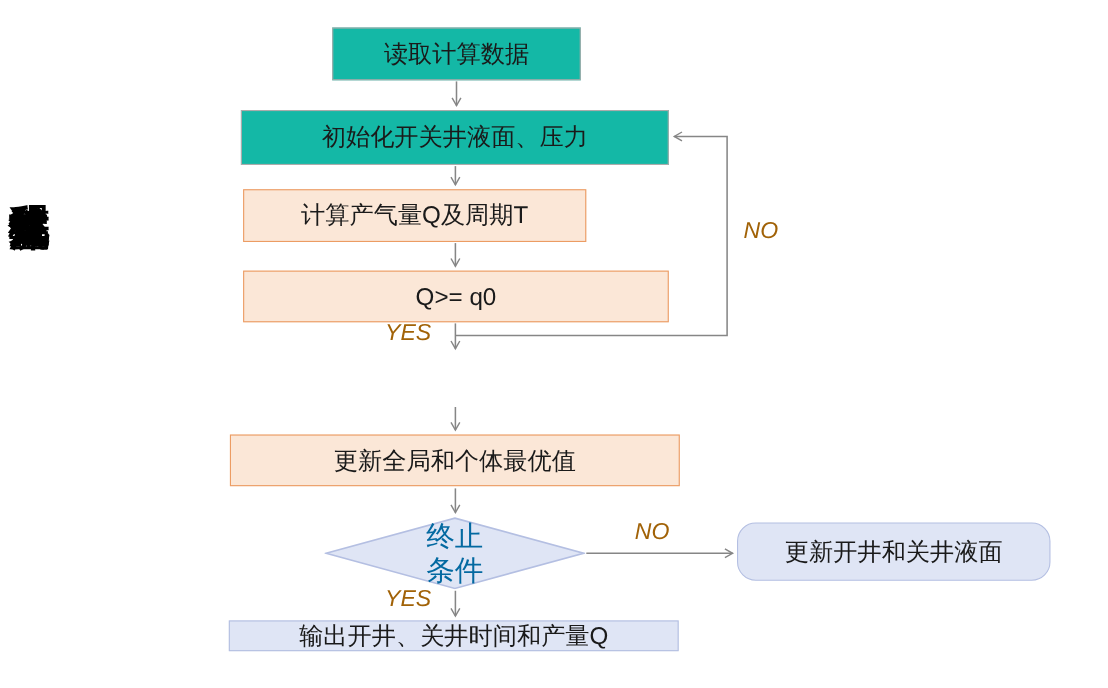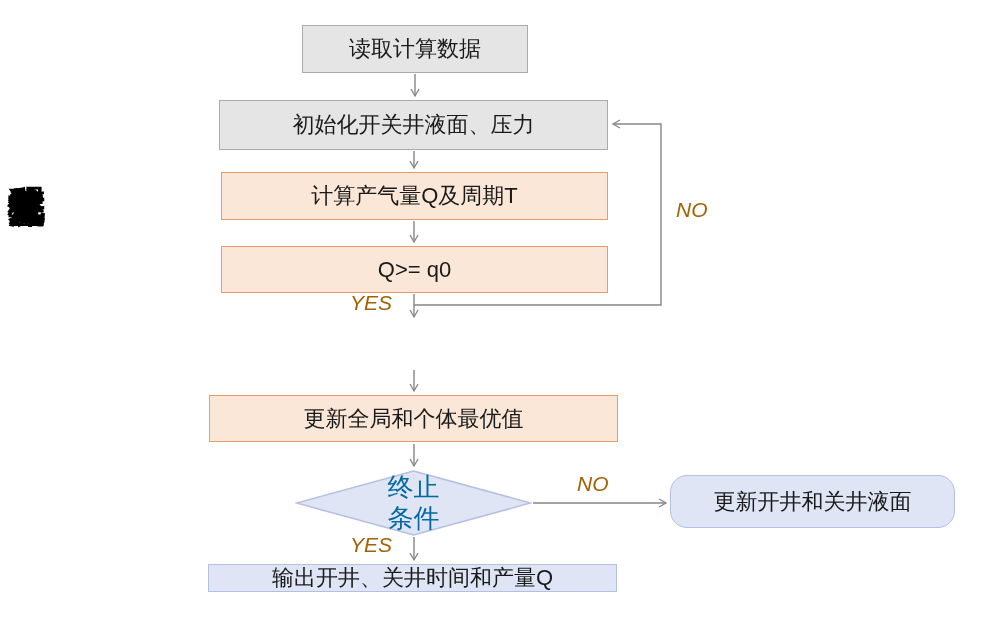--- a/index.html
+++ b/index.html
@@ -34,34 +34,34 @@
     box-sizing: border-box;
     display: flex;
     align-items: center;
     justify-content: center;
     font-size: 22px;
     color: #1a1a1a;
     text-align: center;
     white-space: nowrap;
   }
   .node.gray {
-    background: #e5e5e5;
+    background: #14b8a6;
     border: 1.5px solid #ababab;
   }
   .node.peach {
     background: #fbe7d7;
     border: 1.8px solid #ec9c63;
   }
   .node.lavender {
     background: #dfe5f5;
     border: 1.5px solid #b4bfe2;
   }
   #node-read-data   { left: 302px; top: 25px;  width: 226px; height: 48px; }
   #node-init        { left: 219px; top: 100px; width: 389px; height: 50px; }
-  #node-calc-q      { left: 221px; top: 172px; width: 387px; height: 48px; }
+  #node-calc-q      { left: 221px; top: 172px; width: 312px; height: 48px; }
   #node-cond-q      { left: 221px; top: 246px; width: 387px; height: 47px; }
   #node-calc-obj    { left: 209px; top: 321px; width: 409px; height: 48px; }
   #node-update-best { left: 209px; top: 395px; width: 409px; height: 47px; }
   #node-update-level{ left: 670px; top: 475px; width: 285px; height: 53px; border-radius: 17px; }
   #node-output      { left: 208px; top: 564px; width: 409px; height: 28px; }
   .diamond-wrap {
     position: absolute;
     left: 295px;
     top: 470px;
     width: 237px;

